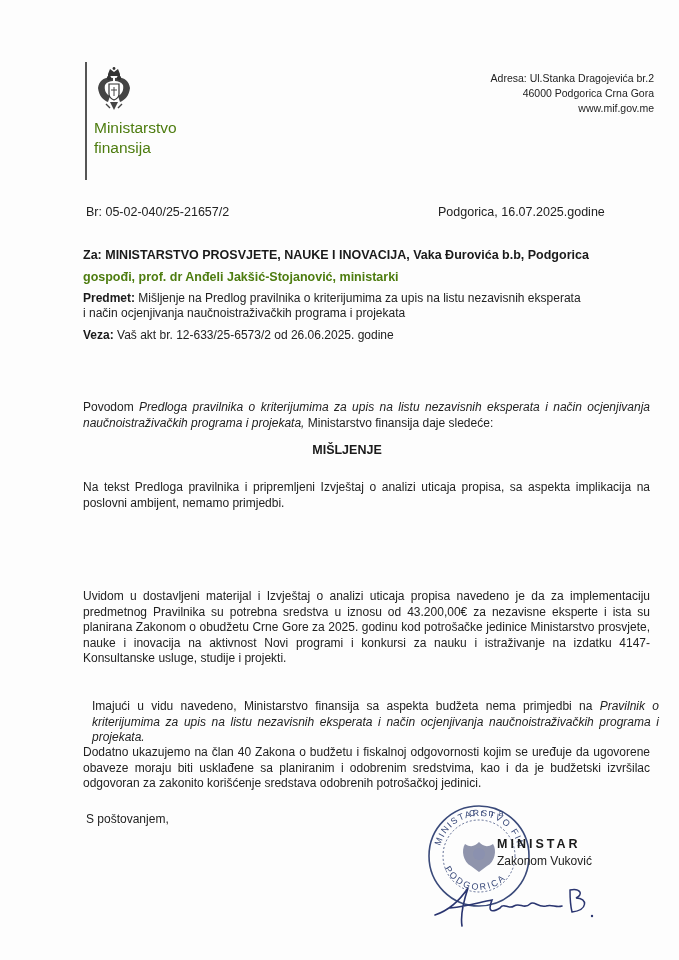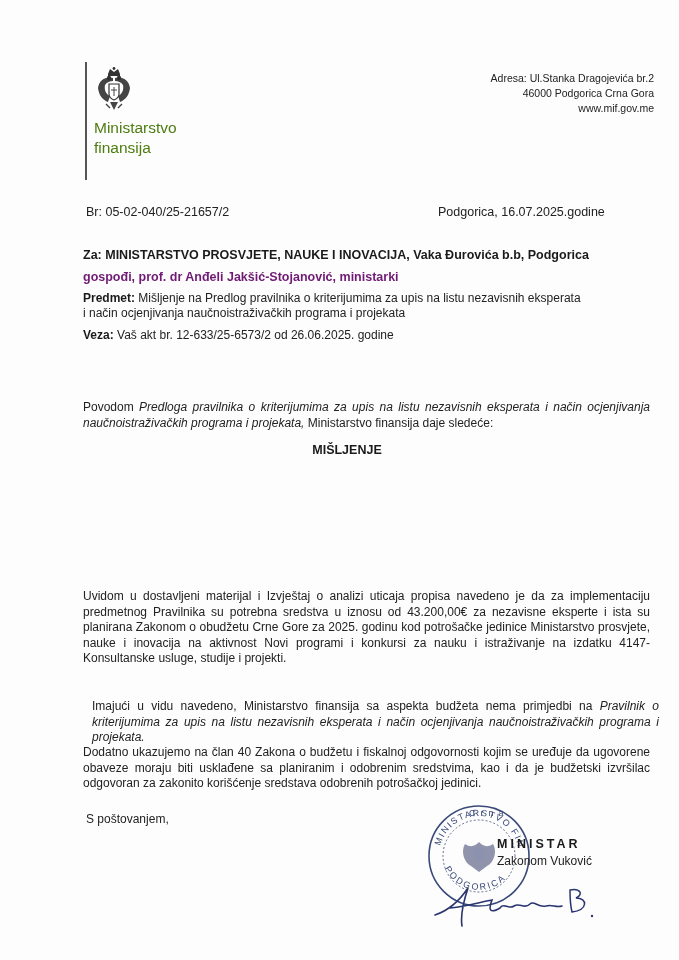--- a/index.html
+++ b/index.html
@@ -77,21 +77,21 @@
       font-weight: bold;
       color: #1a1a1a;
       white-space: nowrap;
     }
     .to-line2 {
       position: absolute;
       left: 83px;
       top: 270px;
       font-size: 12.5px;
       font-weight: bold;
-      color: #701a75;
+      color: #4d7c0f;
       white-space: nowrap;
     }
     .subject {
       position: absolute;
       left: 83px;
       top: 291px;
       width: 560px;
       font-size: 12px;
       line-height: 15px;
       color: #222;
@@ -216,20 +216,21 @@
     <b>Veza:</b><span> Vaš akt br. 12-633/25-6573/2 od 26.06.2025. godine</span>
   </div>
 
 
   <div class="para" style="top:400px;">
     <span>Povodom </span><i>Predloga pravilnika o kriterijumima za upis na listu nezavisnih eksperata i način ocjenjivanja naučnoistraživačkih programa i projekata,</i><span> Ministarstvo finansija daje sledeće:</span>
   </div>
 
   <div class="heading">MIŠLJENJE</div>
 
+  <div class="para" style="top:480px;">Na tekst Predloga pravilnika i pripremljeni Izvještaj o analizi uticaja propisa, sa aspekta implikacija na poslovni ambijent, nemamo primjedbi.</div>
 
 
   <div class="para" style="top:589px;">Uvidom u dostavljeni materijal i Izvještaj o analizi uticaja propisa navedeno je da za implementaciju predmetnog Pravilnika su potrebna sredstva u iznosu od 43.200,00€ za nezavisne eksperte i ista su planirana Zakonom o obudžetu Crne Gore za 2025. godinu kod potrošačke jedinice Ministarstvo prosvjete, nauke i inovacija na aktivnost Novi programi i konkursi za nauku i istraživanje na izdatku 4147- Konsultanske usluge, studije i projekti.</div>
 
   <div class="para" style="top:699px;margin-left:9px;">
     <span>Imajući u vidu navedeno, Ministarstvo finansija sa aspekta budžeta nema primjedbi na </span><i>Pravilnik o kriterijumima za upis na listu nezavisnih eksperata i način ocjenjivanja naučnoistraživačkih programa i projekata.</i>
   </div>
 
   <div class="para" style="top:745px;">Dodatno ukazujemo na član 40 Zakona o budžetu i fiskalnoj odgovornosti kojim se uređuje da ugovorene obaveze moraju biti usklađene sa planiranim i odobrenim sredstvima, kao i da je budžetski izvršilac odgovoran za zakonito korišćenje sredstava odobrenih potrošačkoj jedinici.</div>
 

